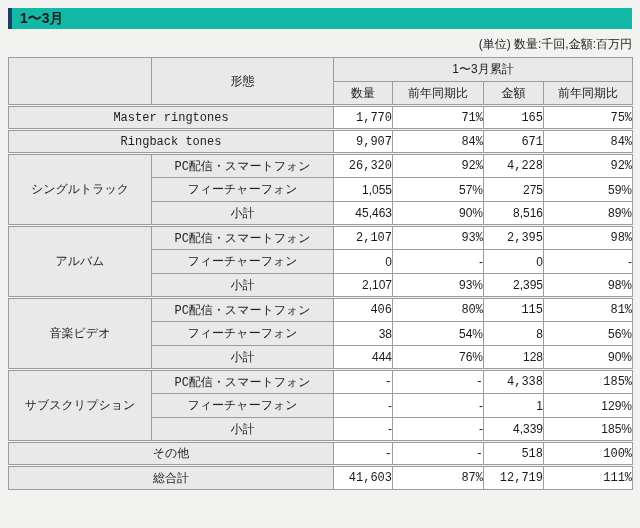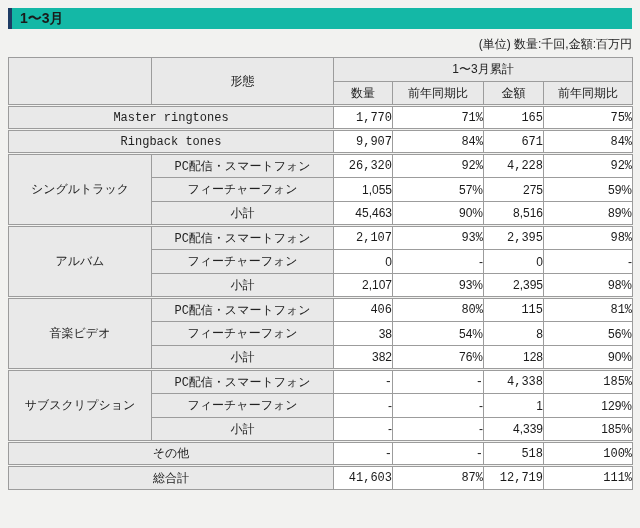--- a/index.html
+++ b/index.html
@@ -162,21 +162,21 @@
   </tr>
   <tr>
     <td class="lbl">フィーチャーフォン</td>
     <td class="num">38</td>
     <td class="num">54%</td>
     <td class="num">8</td>
     <td class="num">56%</td>
   </tr>
   <tr>
     <td class="lbl">小計</td>
-    <td class="num">382</td>
+    <td class="num">444</td>
     <td class="num">76%</td>
     <td class="num">128</td>
     <td class="num">90%</td>
   </tr>
 
   <tr class="sec">
     <td class="lbl" rowspan="3">サブスクリプション</td>
     <td class="lbl">PC配信・スマートフォン</td>
     <td class="num">-</td>
     <td class="num">-</td>

